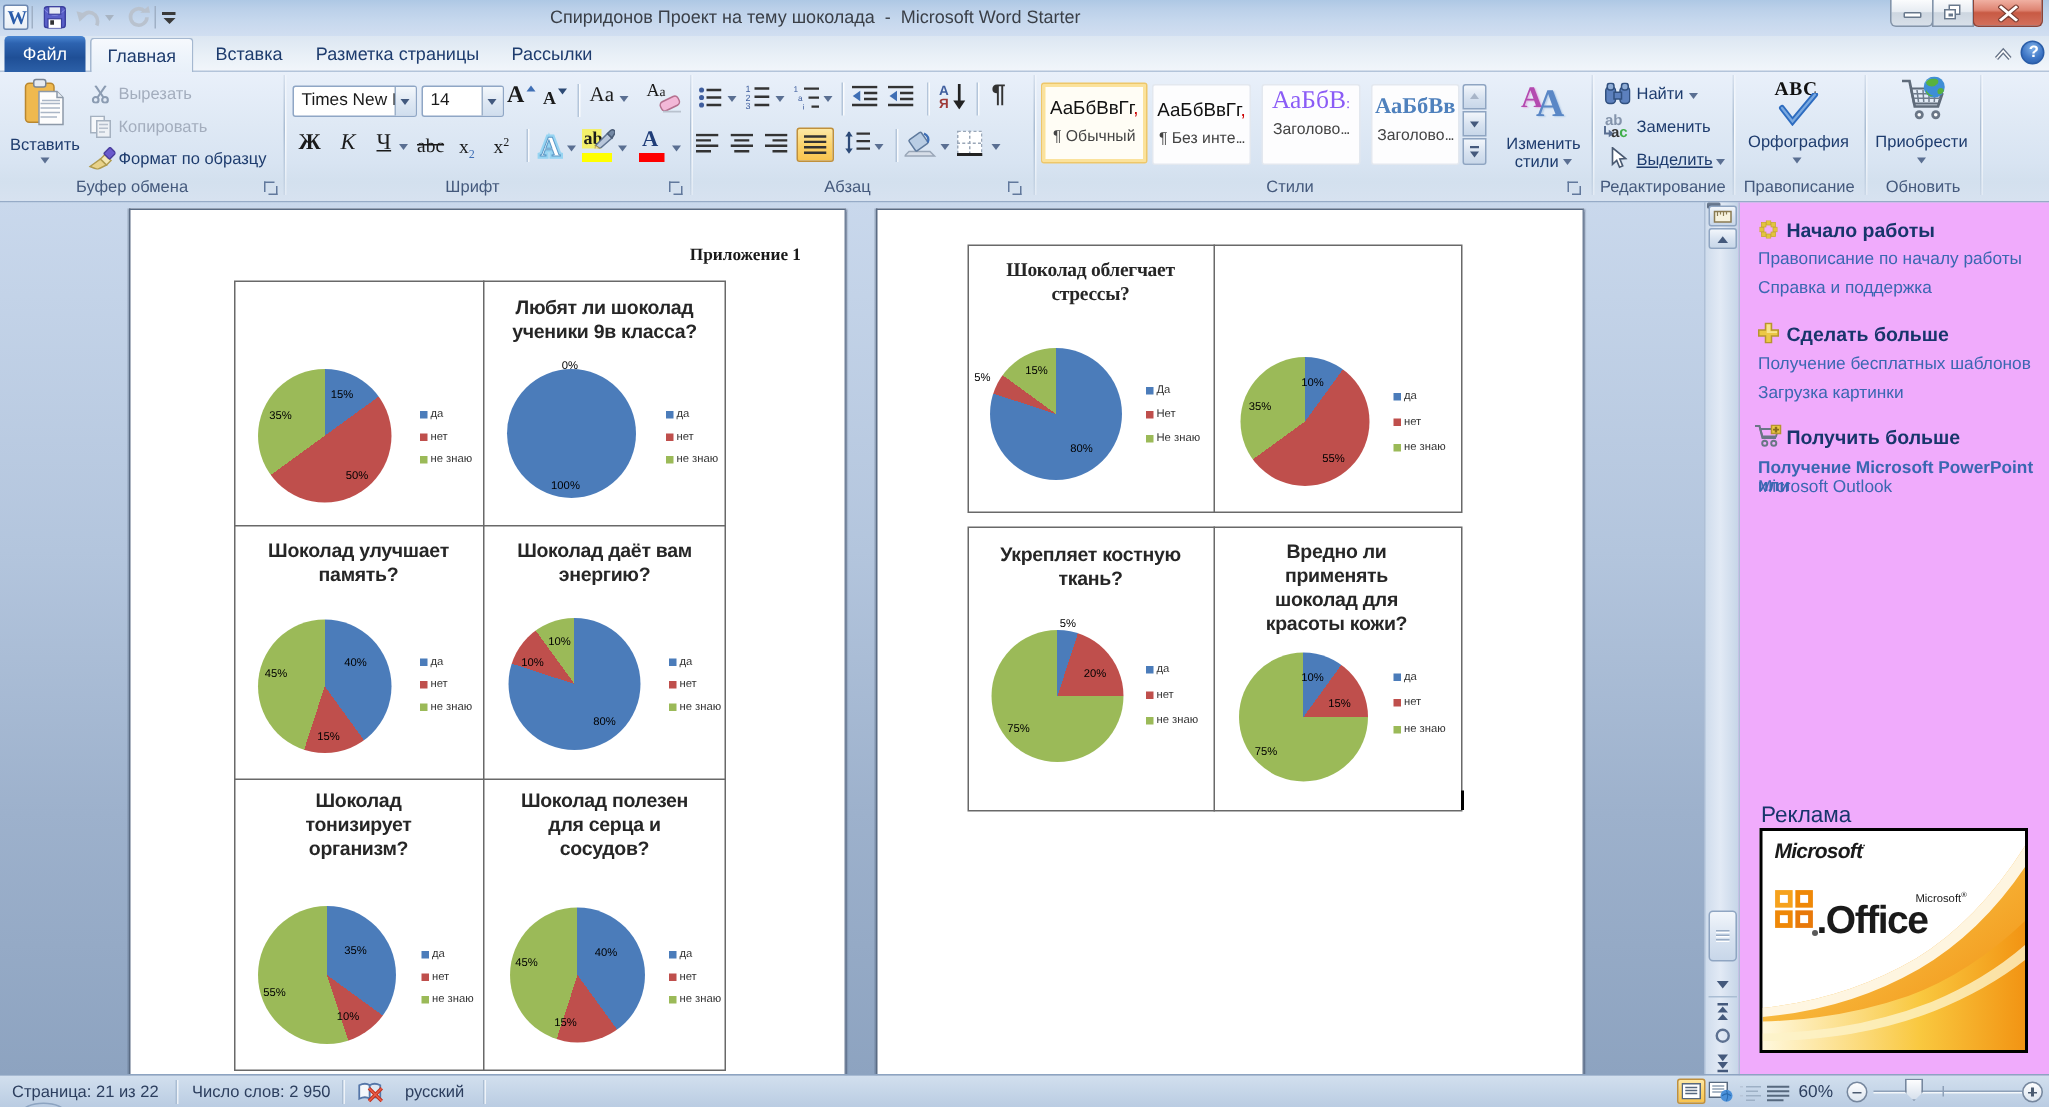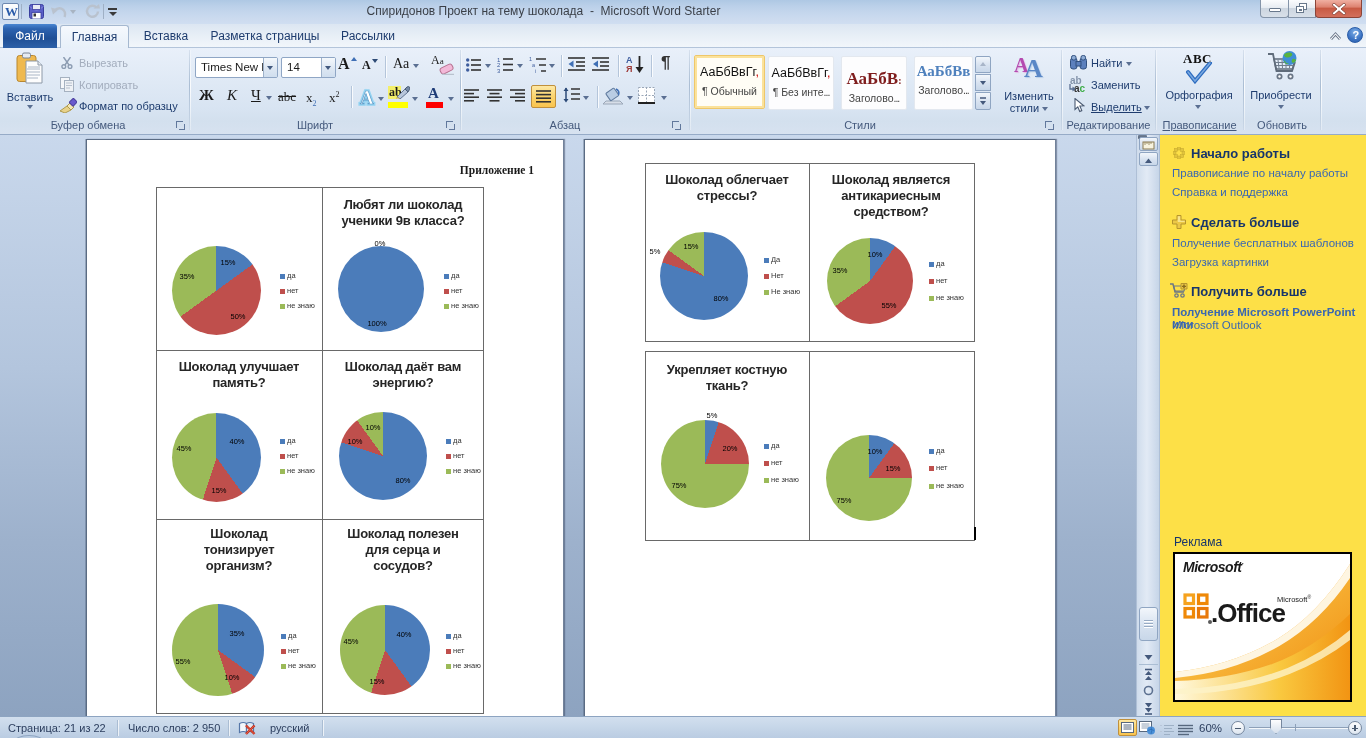--- a/index.html
+++ b/index.html
@@ -76,21 +76,21 @@
   .sq-b { background:#4b7cba; } .sq-r { background:#bf4f4c; } .sq-g { background:#9bba58; }
 
   
   #vscroll { position:absolute; left:1136px; top:135px; width:23px; height:582px;
     background:linear-gradient(90deg,#cfdcec 0%,#e2eaf5 45%,#c6d5e8 100%); border-left:1px solid #aebfd6; }
   .sbtn { position:absolute; left:2px; width:19px; border:1px solid #8fa5c2; border-radius:2px;
     background:linear-gradient(180deg,#f2f6fb,#d7e2f0 55%,#c8d7e9); }
 
   
   #sidebar { position:absolute; left:1159px; top:135px; width:207px; height:582px;
-    background:#fde047; border-left:1px solid #aebfd6; }
+    background:#f0abfc; border-left:1px solid #aebfd6; }
   .sbhead { position:absolute; font-size:13px; font-weight:bold; color:#17356b; }
   .sblink { position:absolute; font-size:11.5px; color:#3a67b1; }
 
   
   #statusbar { position:absolute; left:0; top:716px; width:1366px; height:22px;
     background:linear-gradient(180deg,#d2dfee 0%,#c7d7e9 45%,#bacce2 100%);
     border-top:1px solid #8da4c1; }
   .stext { position:absolute; top:5px; font-size:11px; color:#2c3e5e; }
   .ssep { position:absolute; top:3px; width:1px; height:16px; background:#aabdd3; }
   .ssep::after { content:""; position:absolute; left:1px; top:0; height:100%; width:1px; background:rgba(255,255,255,.7); }
@@ -167,21 +167,21 @@
   <div class="gsep" style="left:689px;"></div>
   <div class="gsep" style="left:1061px;"></div>
   <div class="gsep" style="left:1155px;"></div>
   <div class="gsep" style="left:1243px;"></div>
   <div class="gsep" style="left:1320px;"></div>
   <div class="glabel" style="left:23px;width:130px;">Буфер обмена</div>
   <div class="glabel" style="left:250px;width:130px;">Шрифт</div>
   <div class="glabel" style="left:500px;width:130px;">Абзац</div>
   <div class="glabel" style="left:795px;width:130px;">Стили</div>
   <div class="glabel" style="left:1063px;width:91px;">Редактирование</div>
-  <div class="glabel" style="left:1157px;width:85px;text-decoration:underline;">Правописание</div>
+  <div class="glabel" style="left:1157px;width:85px;">Правописание</div>
   <div class="glabel" style="left:1245px;width:74px;">Обновить</div>
   <div class="launcher" style="left:176px;"></div>
   <div class="launcher" style="left:446px;"></div>
   <div class="launcher" style="left:672px;"></div>
   <div class="launcher" style="left:1045px;"></div>
 
   <svg class="ricon" style="left:16px;top:4px;" width="28" height="33" viewBox="0 0 28 33">
     <rect x="1" y="3.5" width="19" height="26" rx="2.5" fill="#efb94f" stroke="#b9872f"></rect>
     <rect x="6.5" y="1" width="8" height="5" rx="1.5" fill="#e6ebf2" stroke="#7a8594"></rect>
     <path d="M10 9 L22 9 L26 13 L26 31 L10 31 Z" fill="#fdfdfd" stroke="#8d99a8"></path>
@@ -400,21 +400,21 @@
 
   <div class="stylebox" style="left:694px;top:7px;width:71px;border:1px solid #eec76a;box-shadow:0 0 0 2px #fbe29b inset;background:#fffdf5;">
     <div class="l1">АаБбВвГг<span style="color:#c00;">,</span></div>
       <div class="l2">¶ Обычный</div>
   </div>
   <div class="stylebox" style="left:768px;width:66px;">
     <div class="l1">АаБбВвГг<span style="color:#c00;">,</span></div>
       <div class="l2">¶ Без инте<span class="dot3">...</span></div>
   </div>
   <div class="stylebox" style="left:841px;width:66px;">
-    <div class="l1 serif" style="font-size:17px;font-weight:bold;color:#7f1d1d;margin-top:12px;">АаБбВ<span style="font-size:10px;">:</span></div>
+    <div class="l1 serif" style="font-size:17px;font-weight:normal;color:#8b5cf6;margin-top:0;">АаБбВ<span style="font-size:10px;">:</span></div>
       <div class="l2" style="margin-top:3px;">Заголово<span class="dot3">...</span></div>
   </div>
   <div class="stylebox" style="left:914px;width:59px;">
     <div class="l1 serif" style="font-size:15px;font-weight:bold;color:#4f81bd;margin-top:6px;">АаБбВв</div>
       <div class="l2" style="margin-top:4px;">Заголово<span class="dot3">...</span></div>
   </div>
   <div class="sbtn" style="left:975px;top:8px;width:16px;height:17px;border-radius:2px 2px 0 0;"><svg width="14" height="15">
         <path d="M4 9 L7 5 L10 9 Z" fill="#a8b5c8"></path>
       </svg></div>
   <div class="sbtn" style="left:975px;top:26px;width:16px;height:17px;border-radius:0;"><svg width="14" height="15">
@@ -572,54 +572,55 @@
       <div>для серца и</div>
       <div>сосудов?</div>
     </div>
 <div class="pie" style="left:660px;top:97px;width:88px;height:88px;background:conic-gradient(#4b7cba 0% 80%, #bf4f4c 80% 85%, #9bba58 85% 100%);"></div>
 <div class="plabel" style="left:709px;top:159px;width:24px;text-align:center;">80%</div>
 <div class="plabel" style="left:643px;top:112px;width:24px;text-align:center;">5%</div>
 <div class="plabel" style="left:679px;top:107px;width:24px;text-align:center;">15%</div>
 <div class="lrow" style="left:764px;top:121px;"><span class="lsq sq-b"></span>Да</div>
 <div class="lrow" style="left:764px;top:137px;"><span class="lsq sq-r"></span>Нет</div>
 <div class="lrow" style="left:764px;top:153px;"><span class="lsq sq-g"></span>Не знаю</div>
-<div class="ctitle" style="left:647px;top:37px;width:160px;">
+<div class="ctitle" style="left:647px;top:37px;width:160px;font-family:Liberation Serif, serif;">
       <div>Шоколад облегчает</div>
       <div>стрессы?</div>
     </div>
 <div class="pie" style="left:826.5px;top:103px;width:86px;height:86px;background:conic-gradient(#4b7cba 0% 10%, #bf4f4c 10% 65%, #9bba58 65% 100%);"></div>
 <div class="plabel" style="left:863px;top:115px;width:24px;text-align:center;">10%</div>
 <div class="plabel" style="left:877px;top:166px;width:24px;text-align:center;">55%</div>
 <div class="plabel" style="left:828px;top:131px;width:24px;text-align:center;">35%</div>
 <div class="lrow" style="left:929px;top:125px;"><span class="lsq sq-b"></span>да</div>
 <div class="lrow" style="left:929px;top:142px;"><span class="lsq sq-r"></span>нет</div>
 <div class="lrow" style="left:929px;top:159px;"><span class="lsq sq-g"></span>не знаю</div>
-<div class="ctitle" style="left:811px;top:37px;width:160px;">
-      <div>Шоколад является</div>
-      <div>антикариесным</div>
-      <div>средством?</div>
-    </div>
 <div class="pie" style="left:661px;top:285px;width:88px;height:88px;background:conic-gradient(#4b7cba 0% 5%, #bf4f4c 5% 25%, #9bba58 25% 100%);"></div>
 <div class="plabel" style="left:700px;top:276px;width:24px;text-align:center;">5%</div>
 <div class="plabel" style="left:718px;top:309px;width:24px;text-align:center;">20%</div>
 <div class="plabel" style="left:667px;top:346px;width:24px;text-align:center;">75%</div>
 <div class="lrow" style="left:764px;top:307px;"><span class="lsq sq-b"></span>да</div>
 <div class="lrow" style="left:764px;top:324px;"><span class="lsq sq-r"></span>нет</div>
 <div class="lrow" style="left:764px;top:341px;"><span class="lsq sq-g"></span>не знаю</div>
 <div class="ctitle" style="left:647px;top:227px;width:160px;">
       <div>Укрепляет костную</div>
       <div>ткань?</div>
     </div>
 <div class="pie" style="left:826px;top:300px;width:86px;height:86px;background:conic-gradient(#4b7cba 0% 10%, #bf4f4c 10% 25%, #9bba58 25% 100%);"></div>
 <div class="plabel" style="left:863px;top:312px;width:24px;text-align:center;">10%</div>
 <div class="plabel" style="left:881px;top:329px;width:24px;text-align:center;">15%</div>
 <div class="plabel" style="left:832px;top:361px;width:24px;text-align:center;">75%</div>
 <div class="lrow" style="left:929px;top:312px;"><span class="lsq sq-b"></span>да</div>
 <div class="lrow" style="left:929px;top:329px;"><span class="lsq sq-r"></span>нет</div>
 <div class="lrow" style="left:929px;top:347px;"><span class="lsq sq-g"></span>не знаю</div>
+<div class="ctitle" style="left:811px;top:225px;width:160px;">
+      <div>Вредно ли</div>
+      <div>применять</div>
+      <div>шоколад для</div>
+      <div>красоты кожи?</div>
+    </div>
 
 </div>
 
 <div id="vscroll">
   <div class="abs" style="left:1px;top:0px;width:9px;height:4px;background:linear-gradient(180deg,#6f7f95,#55647a);border-radius:1px;"></div>
 
   <div class="sbtn" style="left:2px;top:2px;height:14px;">
     <svg width="17" height="12" viewBox="0 0 17 12">
         <rect x="3" y="2" width="11" height="7" fill="#f7f3df" stroke="#8a7b52"></rect>
         <g stroke="#8a7b52" stroke-width="0.8">
@@ -692,21 +693,21 @@
     <path d="M4.5 3 L16.5 3 L15 8 L6 8 Z" fill="none" stroke="#6a7686" stroke-width="1.2"></path>
     <circle cx="7.5" cy="12.5" r="1.7" fill="none" stroke="#6a7686" stroke-width="1.3"></circle>
     <circle cx="13.5" cy="12.5" r="1.7" fill="none" stroke="#6a7686" stroke-width="1.3"></circle>
     <path d="M12 0.5 L18 0.5 L18 6 L12 6 Z" fill="#ecc846" stroke="#b6952e"></path>
     <path d="M14.2 1.5 L15.8 1.5 L15.8 2.8 L17 2.8 L17 4 L15.8 4 L15.8 5.3 L14.2 5.3 L14.2 4 L13 4 L13 2.8 L14.2 2.8 Z" fill="#8a6d1d"></path>
   </svg>
   <div class="sbhead" style="left:31px;top:149px;">Получить больше</div>
   <div class="sblink" style="left:12px;top:171px;font-weight:bold;">Получение Microsoft PowerPoint или</div>
   <div class="sblink" style="left:12px;top:184px;">Microsoft Outlook</div>
 
-  <div class="abs" style="left:14px;top:400px;font-size:12px;color:#17356b;">Реклама</div>
+  <div class="abs" style="left:14px;top:400px;font-size:15px;color:#17356b;">Реклама</div>
 
   <div class="abs" style="left:13px;top:417px;width:179px;height:150px;background:#fff;border:2px solid #000;overflow:hidden;">
     <svg style="position:absolute;left:0;top:0;" width="175" height="146" viewBox="0 0 171 146" preserveAspectRatio="none">
       <defs>
         <linearGradient id="og1" x1="0" y1="0" x2="1" y2="1">
           <stop offset="0" stop-color="#fdeea8"></stop>
             <stop offset="45%" stop-color="#f7b63a"></stop>
             <stop offset="100%" stop-color="#f08a0c"></stop>
         </linearGradient>
         <linearGradient id="og2" x1="0" y1="0" x2="1" y2="0">

